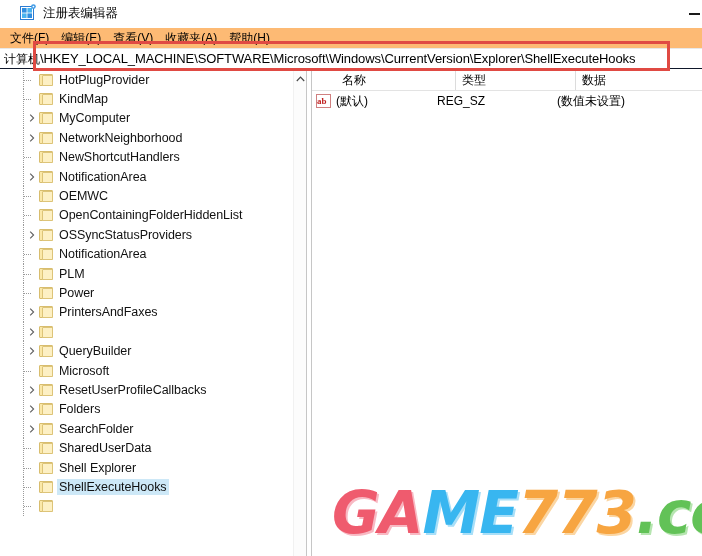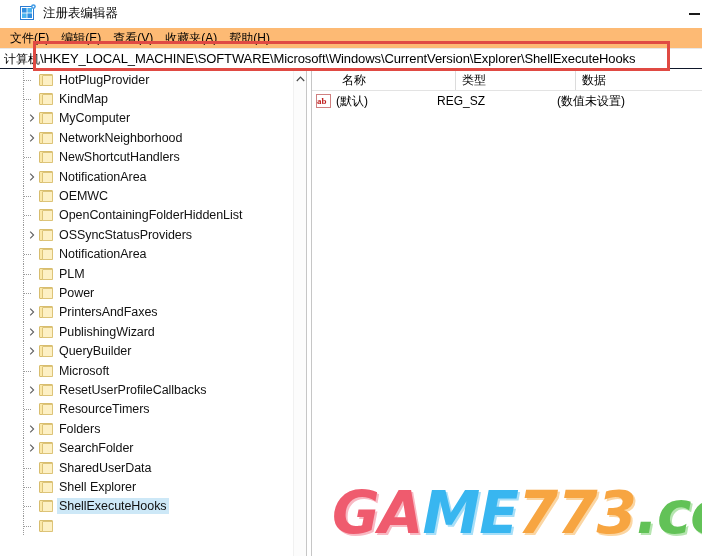--- a/index.html
+++ b/index.html
@@ -493,21 +493,20 @@
           <span class="guide"></span>
           <span class="chev">
             <svg width="10" height="10" viewBox="0 0 10 10">
               <path d="M3.2 1.6 L6.6 5 L3.2 8.4" fill="none" stroke="#5e5e5e" stroke-width="1.1"></path>
             </svg>
           </span>
           <span class="folder">
             <span class="fold-back"></span>
             <span class="fold-front"></span>
           </span>
-          <span class="tree-label">PublishingWizard</span>
         </div>
         <div class="tree-row">
           <span class="guide"></span>
           <span class="chev">
             <svg width="10" height="10" viewBox="0 0 10 10">
               <path d="M3.2 1.6 L6.6 5 L3.2 8.4" fill="none" stroke="#5e5e5e" stroke-width="1.1"></path>
             </svg>
           </span>
           <span class="folder">
             <span class="fold-back"></span>
@@ -529,29 +528,20 @@
           <span class="chev">
             <svg width="10" height="10" viewBox="0 0 10 10">
               <path d="M3.2 1.6 L6.6 5 L3.2 8.4" fill="none" stroke="#5e5e5e" stroke-width="1.1"></path>
             </svg>
           </span>
           <span class="folder">
             <span class="fold-back"></span>
             <span class="fold-front"></span>
           </span>
           <span class="tree-label">ResetUserProfileCallbacks</span>
-        </div>
-        <div class="tree-row">
-          <span class="guide"></span>
-          <span class="tick"></span>
-          <span class="folder">
-            <span class="fold-back"></span>
-            <span class="fold-front"></span>
-          </span>
-          <span class="tree-label">ResourceTimers</span>
         </div>
         <div class="tree-row">
           <span class="guide"></span>
           <span class="chev">
             <svg width="10" height="10" viewBox="0 0 10 10">
               <path d="M3.2 1.6 L6.6 5 L3.2 8.4" fill="none" stroke="#5e5e5e" stroke-width="1.1"></path>
             </svg>
           </span>
           <span class="folder">
             <span class="fold-back"></span>

